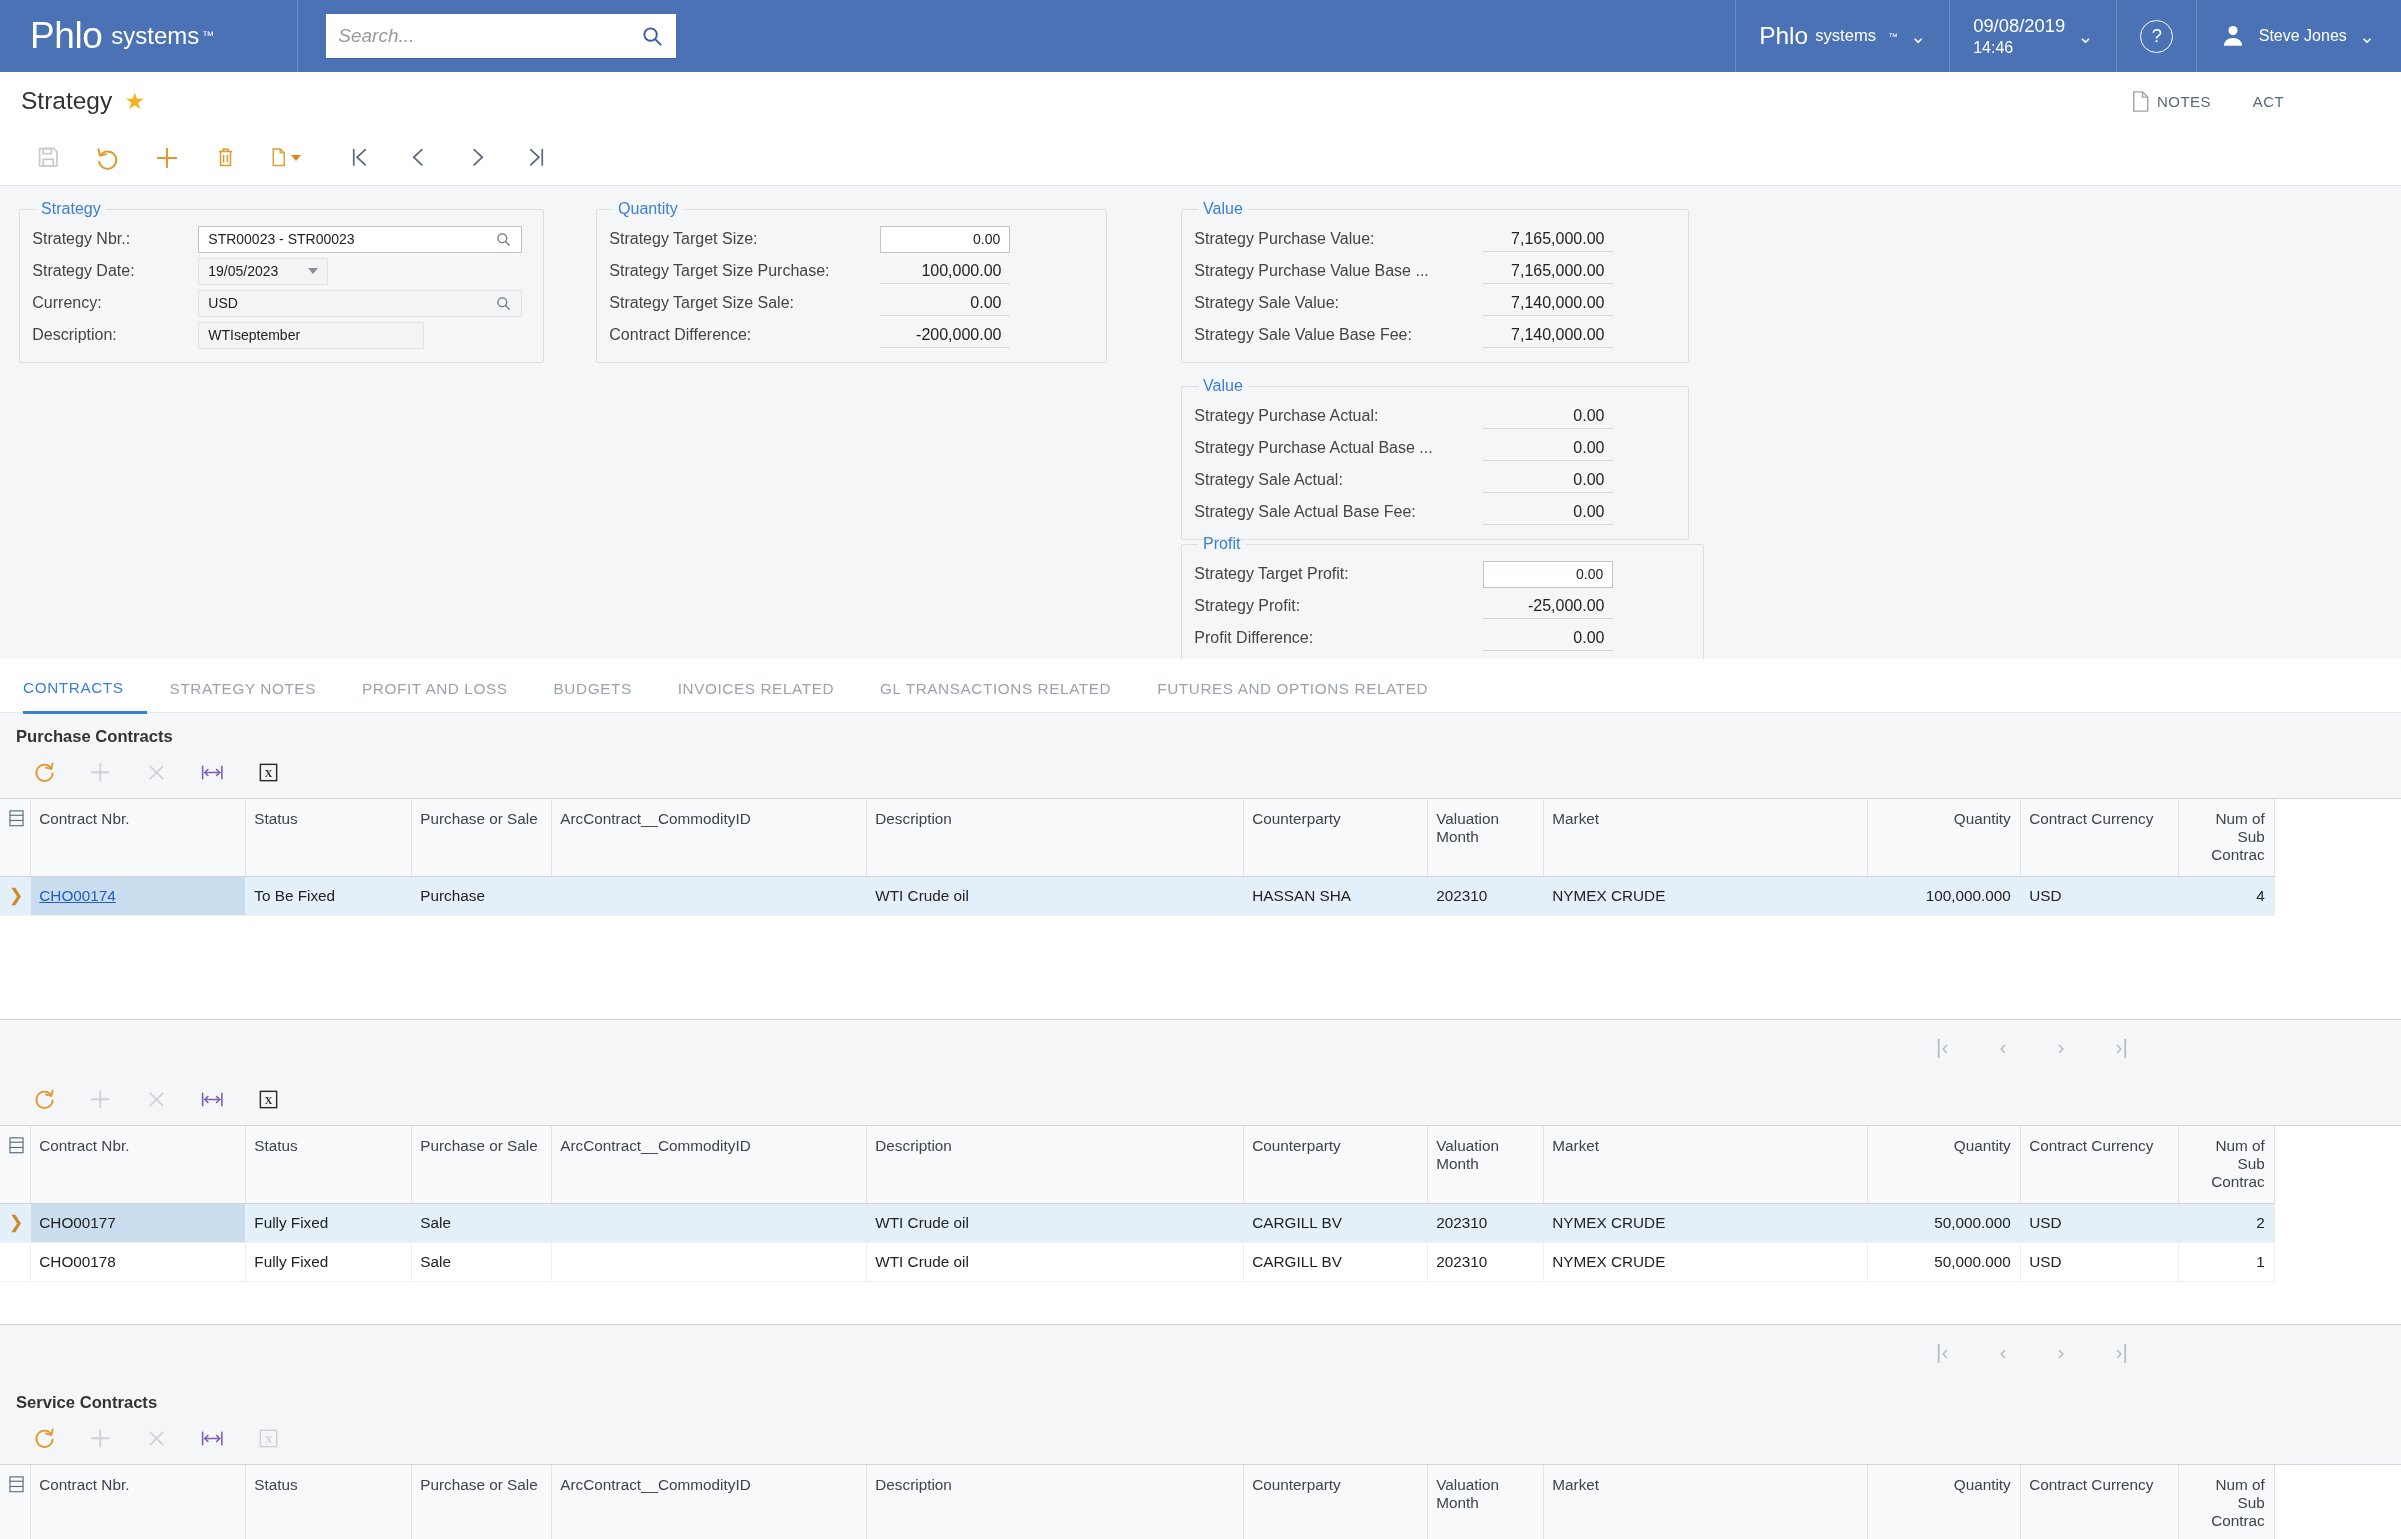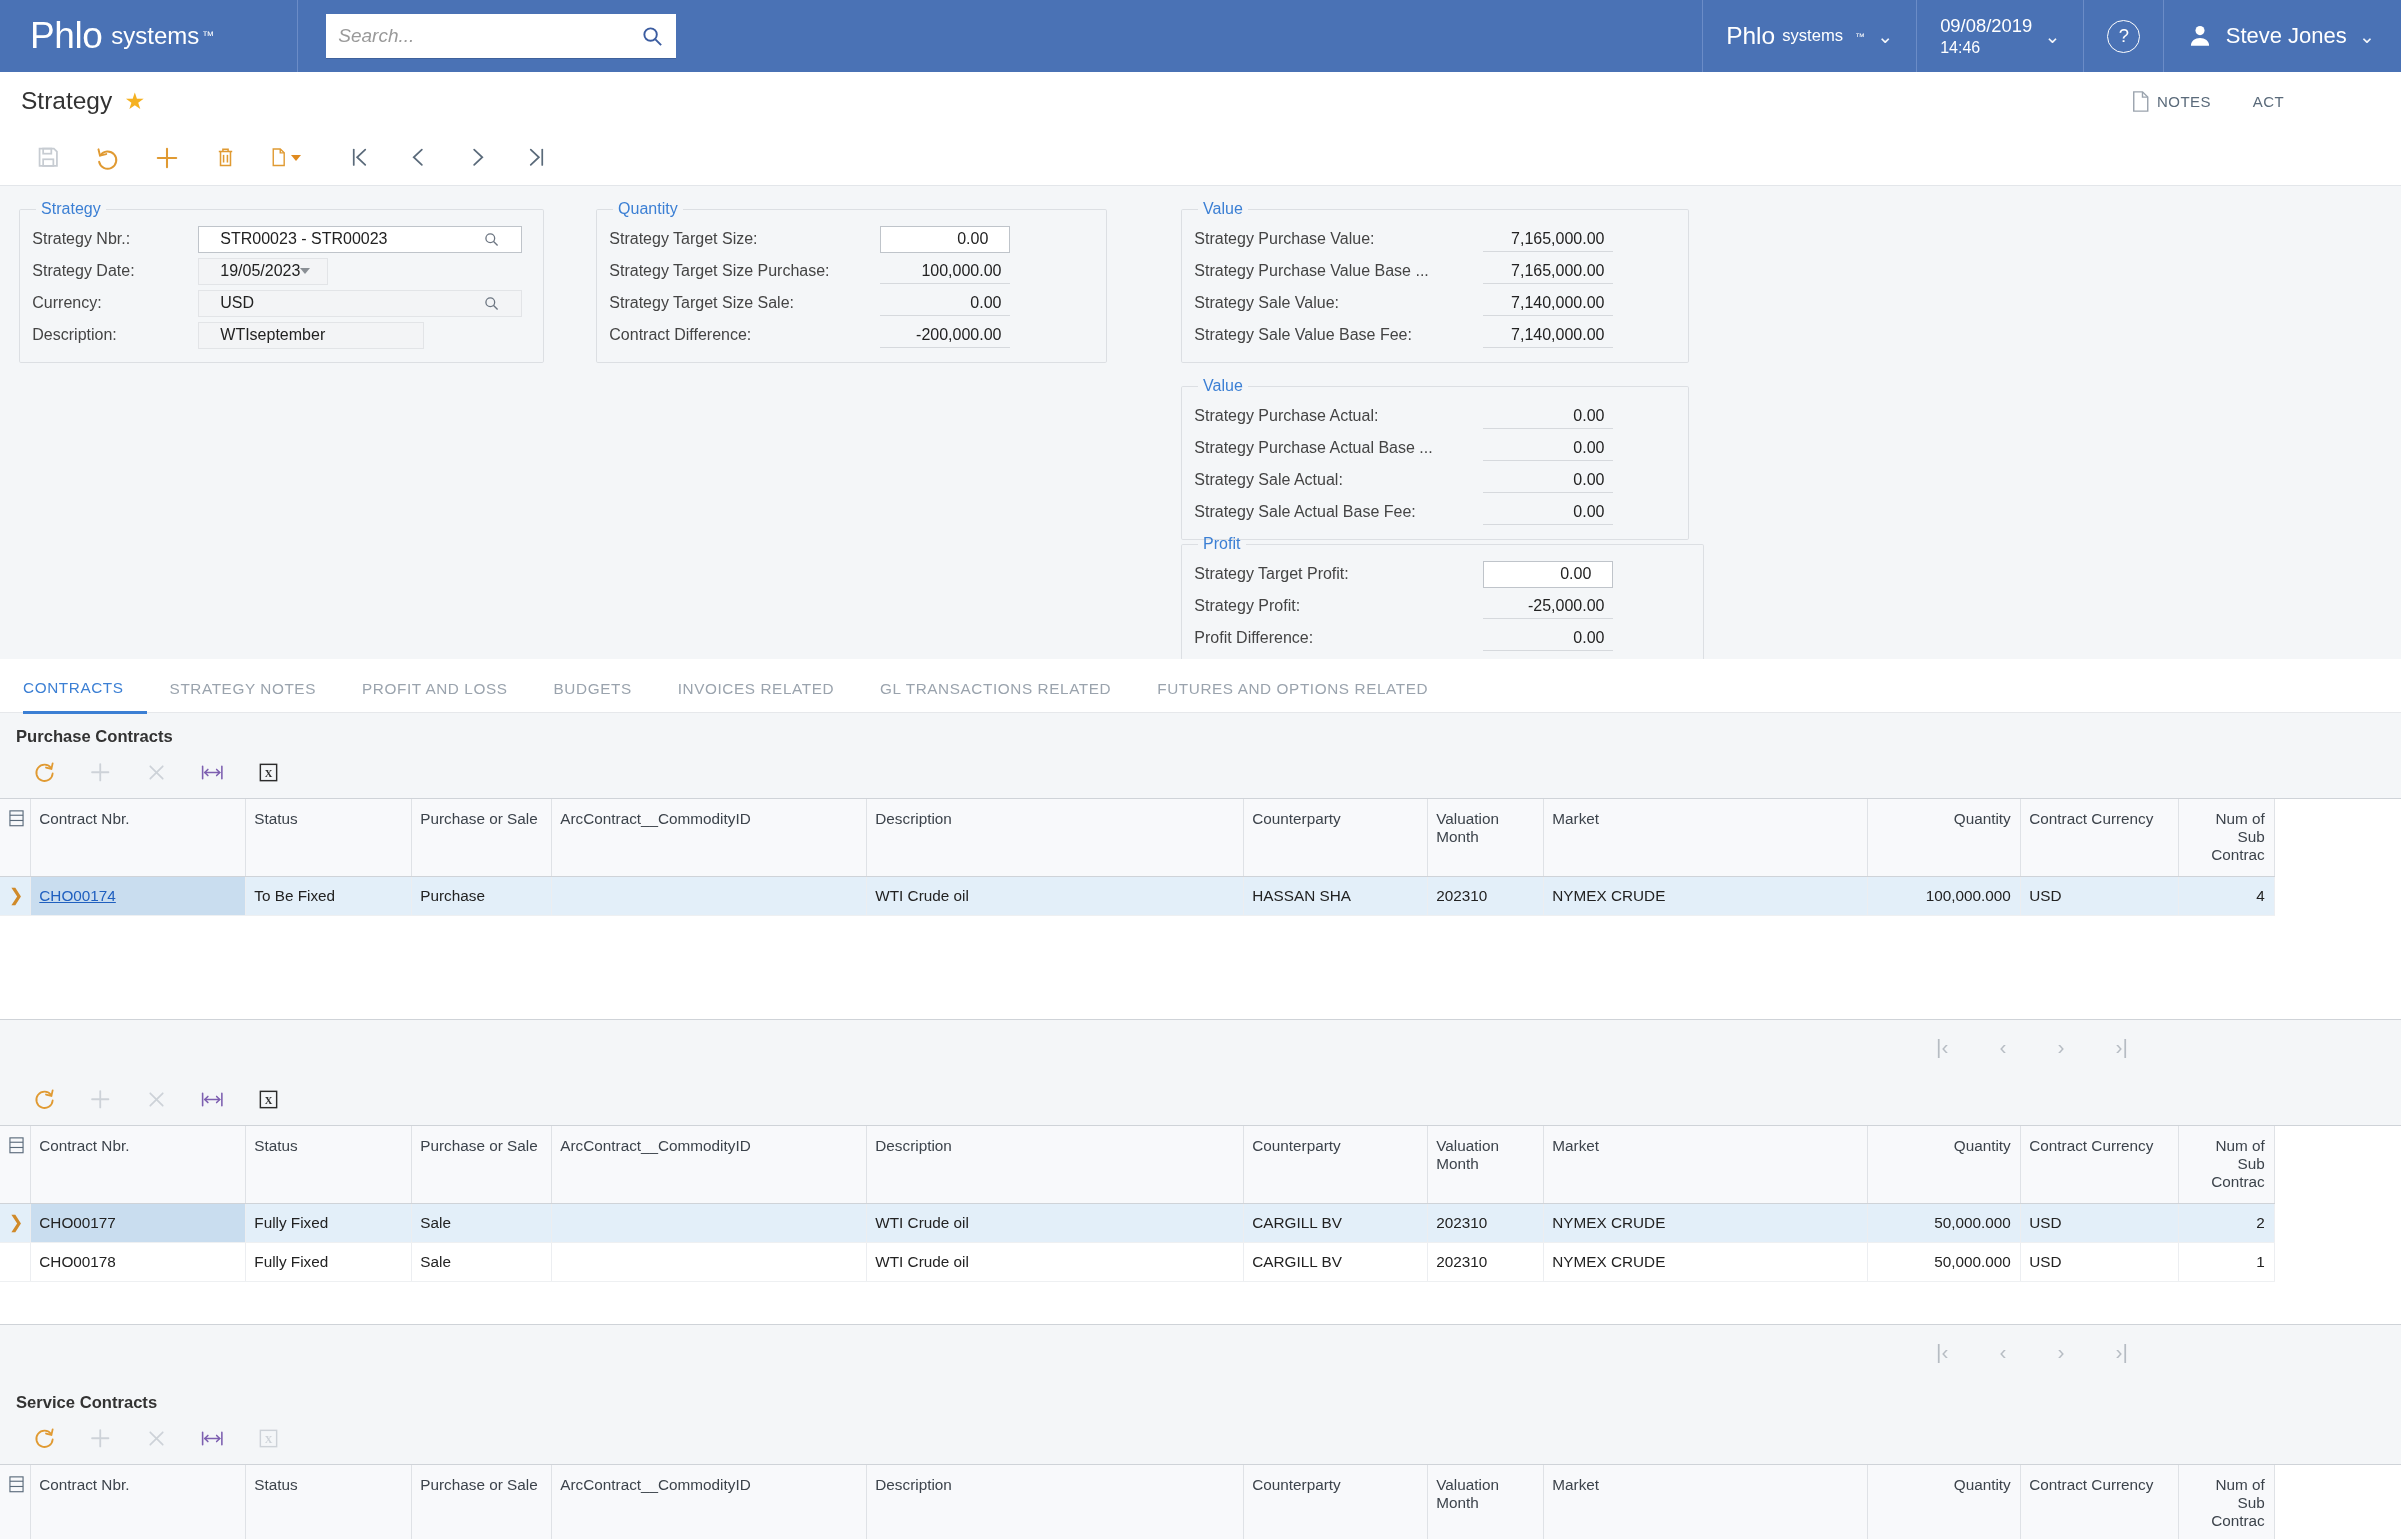--- a/index.html
+++ b/index.html
@@ -44,21 +44,21 @@
   }
   .tr-cell:last-child { padding-right: 26px; }
   .chev { font-size: 19px; line-height: 1; opacity: .95; }
   .dt { font-size: 18.4px; line-height: 1.3; }
   .dt small { display: block; font-size: 16px; }
   .qmark {
     width: 33px; height: 33px; border: 1.8px solid #fff; border-radius: 50%;
     display: flex; align-items: center; justify-content: center; font-size: 18.4px;
   }
   .avatar { width: 26px; height: 26px; }
-  .uname { font-size: 22px; }
+  .uname { font-size: 16px; }
 
   
   .titlerow {
     height: 58px; display: flex; align-items: center; padding: 0 21px;
     background: #fff; position: relative;
   }
   .ptitle { font-size: 24.5px; color: #333; }
   .star { color: #f5b120; font-size: 23px; margin-left: 12.3px; }
   .title-actions { margin-left: auto; display: flex; align-items: center; gap: 42px; padding-right: 96px; }
   .ta { display: flex; align-items: center; gap: 8px; color: #5a6a7a; font-size: 15px; letter-spacing: 0.4px; }
@@ -86,22 +86,22 @@
   }
   .frow { display: flex; align-items: center; height: 32px; }
   .flabel { font-size: 16px; color: #444; white-space: nowrap; }
   .fval {
     font-size: 16px; color: #222; text-align: right; padding-right: 8.8px;
     border-bottom: 0.9px solid #d6d9dd; height: 26px; display: flex;
     align-items: center; justify-content: flex-end;
   }
   .finput {
     background: #fff; border: 0.9px solid #bfc4ca; height: 27px;
-    display: flex; align-items: center; padding: 0 21px;
-    font-size: 16px; color: #222;
+    display: flex; align-items: center; padding: 0 9px;
+    font-size: 14px; color: #222;
   }
   .finput.num { justify-content: flex-end; }
   .finput.flat { background: #f3f4f6; border: 0.9px solid #e2e4e7; }
   .finput .srch { margin-left: auto; width: 17.5px; height: 17.5px; flex: 0 0 17.5px; }
   .finput .dcaret { margin-left: auto; width: 0; height: 0; border-left: 5.3px solid transparent; border-right: 5.3px solid transparent; border-top: 6.1px solid #8a8f95; }
 
   
   #grp-strategy { left: 19px;  top: 14px;  width: 525px; }
   #grp-quantity { left: 596px; top: 14px;  width: 511px; }
   #grp-value1   { left: 1181px;top: 14px;  width: 508px; }

